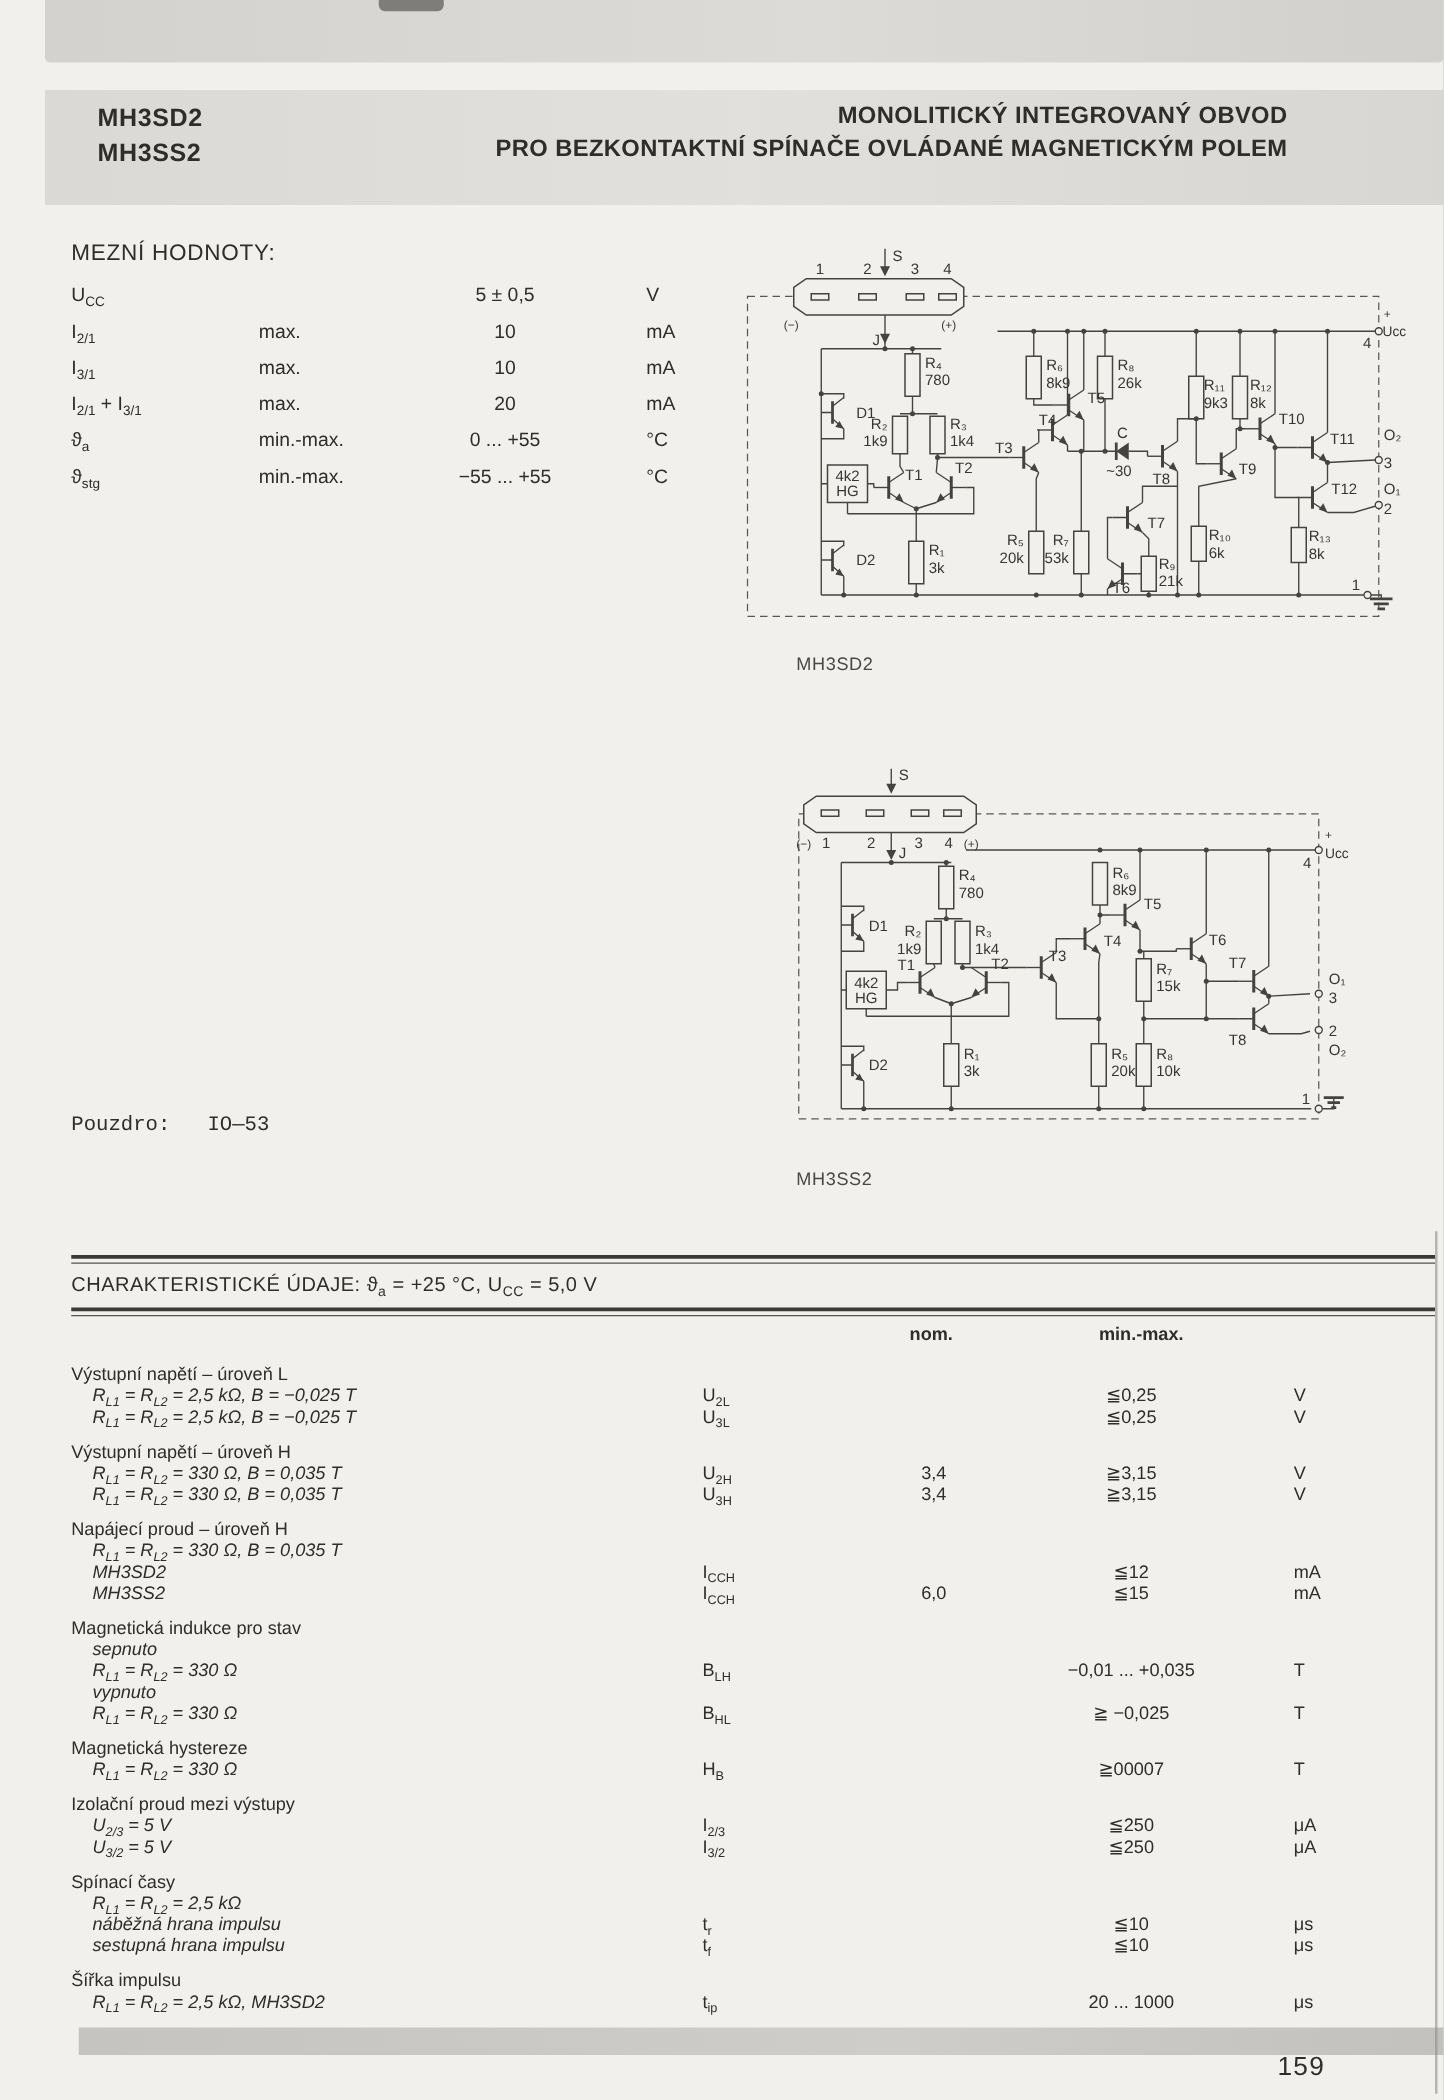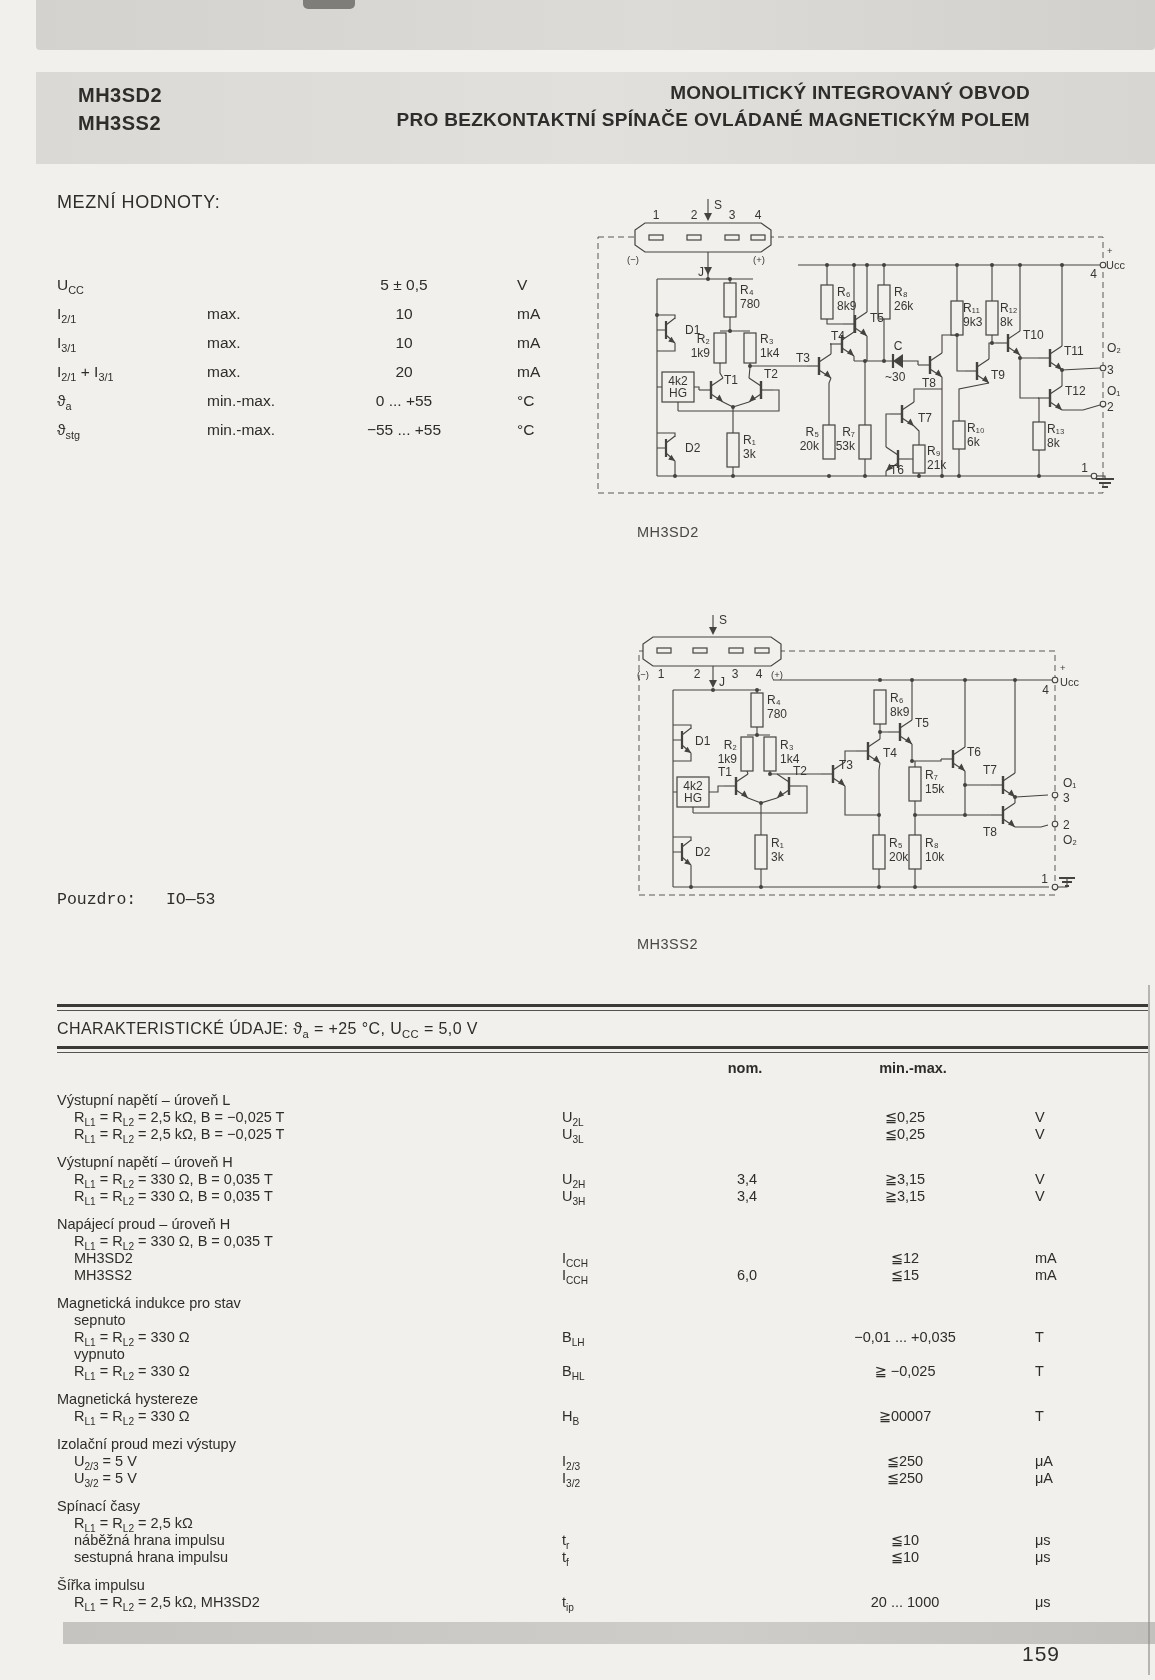--- a/index.html
+++ b/index.html
@@ -14,35 +14,35 @@
   .edge-right{left:1148px;top:985px;width:2px;height:690px;background:#8f8d8a;opacity:.6;}
   
   .pn{left:78px;font-size:20px;font-weight:bold;letter-spacing:.5px;}
   .ttl{right:125px;font-size:19px;font-weight:bold;letter-spacing:.3px;white-space:nowrap;}
   
   .lim-title{left:57px;top:192px;font-size:18px;letter-spacing:.6px;}
   .lim{left:57px;top:222px;width:560px;font-size:15.5px;}
   .lrow{display:flex;height:29px;align-items:baseline;line-height:29px;}
   .lsym{width:150px;}
   .lcond{width:112px;}
-  .lval{width:170px;text-align:center;margin-top:48px;}
+  .lval{width:170px;text-align:center;}
   .lunit{padding-left:28px;}
   sub{font-size:70%;}
   
   .cap{font-size:14.5px;color:#4a4845;letter-spacing:.5px;}
   .pouzdro{left:57px;top:890px;font-size:16.5px;font-family:Liberation Mono, monospace;}
   
   .ruleA{left:57px;height:3px;background:#3c3a37;}
   .ruleB{left:57px;height:1.2px;background:#55534f;}
   .char-title{left:57px;top:1020px;font-size:16px;letter-spacing:.4px;}
   .colhead{top:1060px;font-size:14.5px;font-weight:bold;text-align:center;}
   .chart{left:57px;top:1081px;width:1060px;font-size:14.5px;}
   .crow{position:relative;height:17px;line-height:17px;white-space:nowrap;}
   .cg{margin-top:11px;}
-  .cc .ctext,.cr .ctext{padding-left:17px;}
+  .cc .ctext,.cr .ctext{padding-left:17px;font-style:italic;}
   .ctext{position:absolute;left:0;}
   .csym{position:absolute;left:505px;}
   .cnom{position:absolute;left:640px;width:100px;text-align:center;}
   .cmm{position:absolute;left:765px;width:166px;text-align:center;}
   .cunit{position:absolute;left:978px;}
   .pageno{left:1022px;top:1642px;font-size:21px;letter-spacing:1px;}
   
   .sv{position:absolute;}
   .sv text{font-family:"Liberation Sans","DejaVu Sans",sans-serif;font-size:12px;fill:#383632;}
   .sv .s9{font-size:9.5px;}

